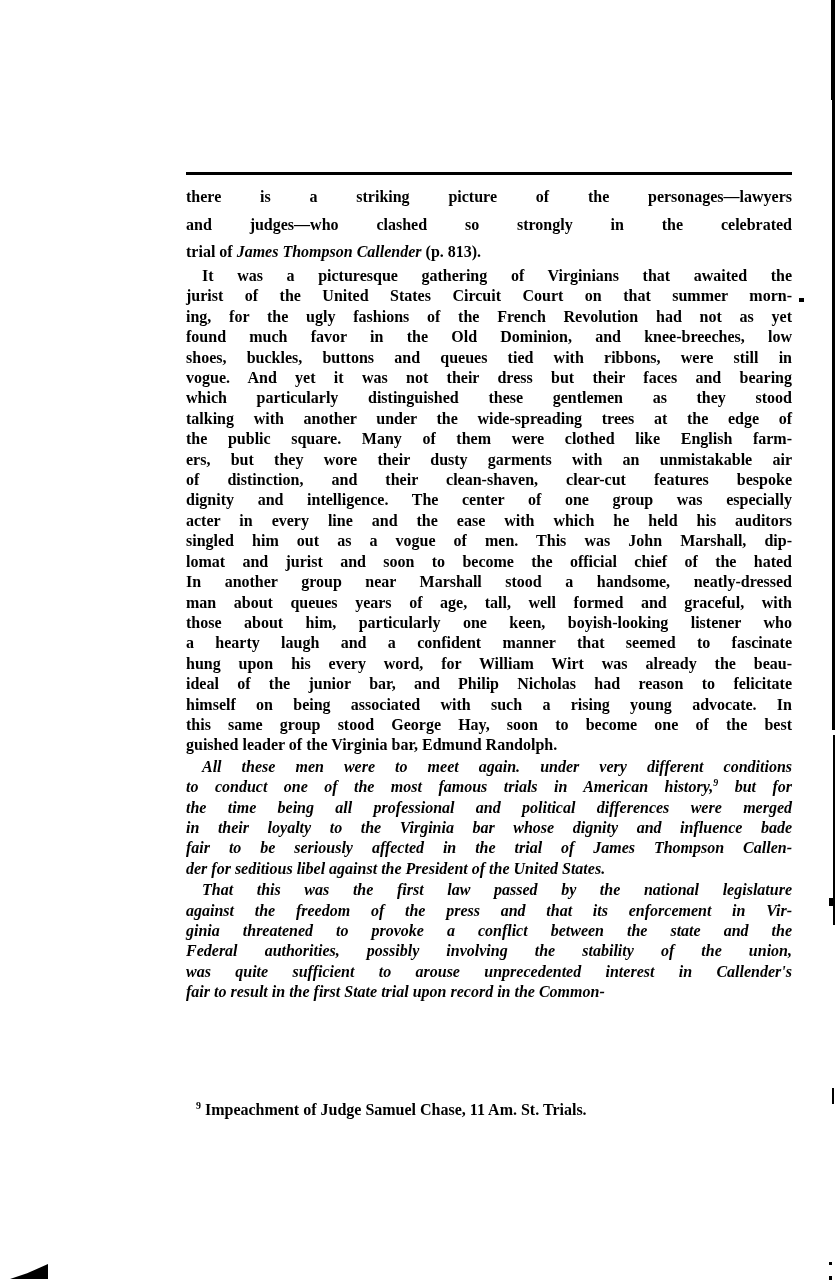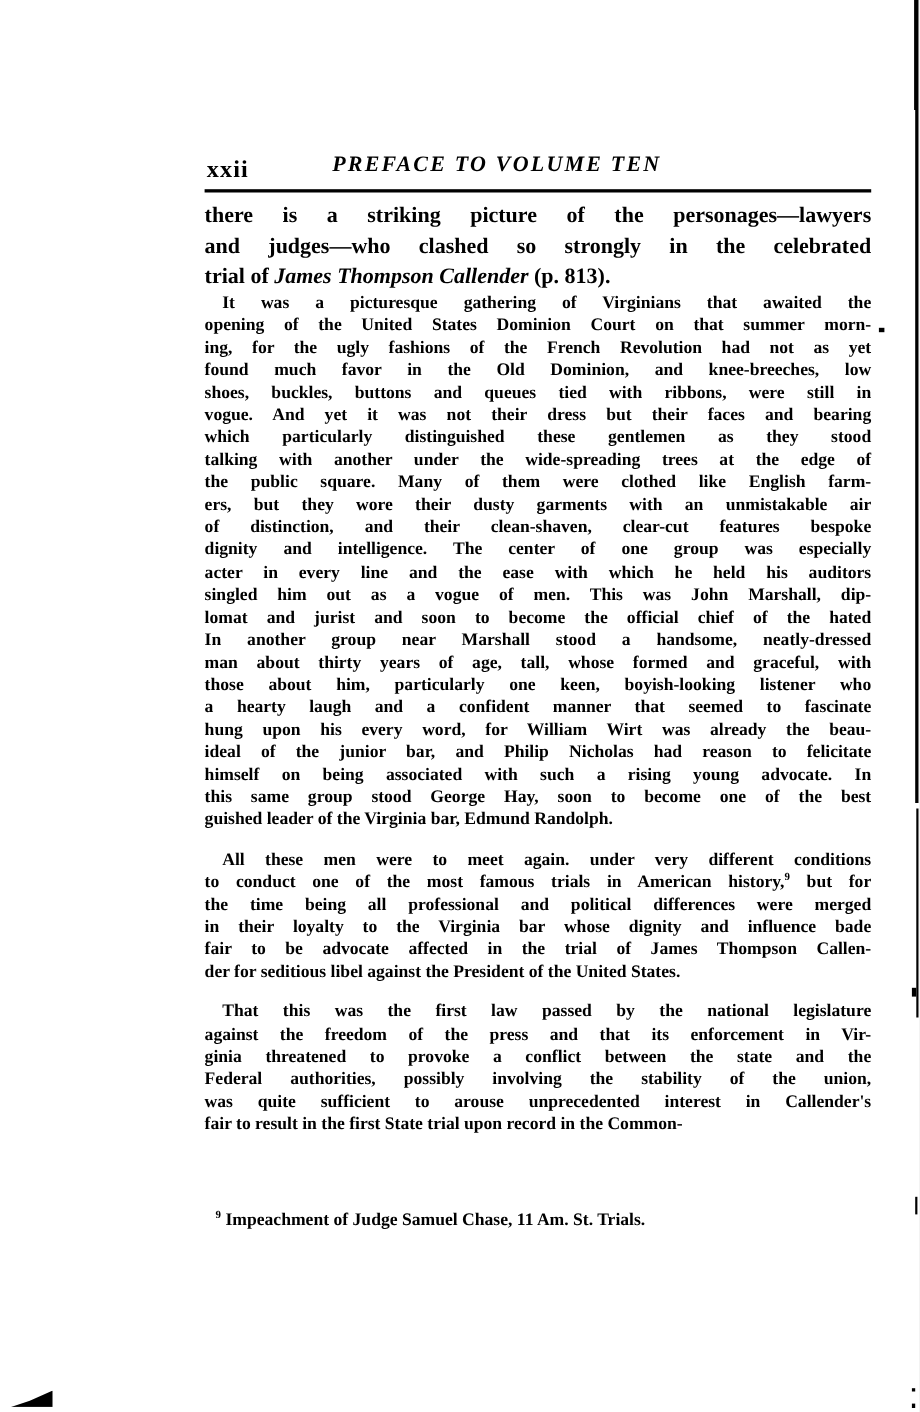--- a/index.html
+++ b/index.html
@@ -21,28 +21,28 @@
   }
   .running-title {
     position: absolute; left: 116px; top: 0;
     font-size: 20px; font-weight: bold; font-style: italic; letter-spacing: 2px;
     white-space: nowrap;
   }
   .rule { position: absolute; left: 186px; top: 172px; width: 606px; height: 3px; background: #000; }
   
   .lead {
     position: absolute; left: 186px; top: 183px; width: 606px;
-    font-size: 20px; font-weight: bold; line-height: 27.5px;
+    font-size: 16px; font-weight: bold; line-height: 27.5px;
   }
   
   .bodytext {
     position: absolute; left: 186px; top: 266px; width: 606px;
     font-size: 16px; font-weight: bold; line-height: 20.4px;
   }
-  .para + .para { margin-top: 16px; }
+  .para + .para { margin-top: 1px; font-style: italic; }
   .para .tl:first-child { text-indent: 16px; }
   
   .tl { text-align: justify; text-align-last: justify; }
   .tl-last { text-align-last: left; }
   .tl i { font-style: italic; }
   sup { font-size: 62%; vertical-align: super; line-height: 0; }
   
   .footnote {
     position: absolute; left: 196px; top: 1100px; width: 596px;
     font-size: 16px; font-weight: bold; line-height: 20px;
@@ -60,66 +60,62 @@
   .corner-wedge {
     left: 10px; top: 1264px; width: 38px; height: 15px;
     clip-path: polygon(0% 100%, 100% 100%, 100% 0%, 45% 62%);
   }
 </style>
 </head>
 <body>
 
 <div class="page">
 
-  <div class="header">
-    <span class="page-num">xxii</span>
-    <span class="running-title">PREFACE TO VOLUME TEN</span>
-  </div>
 
   <div class="rule"></div>
 
   <div class="lead">
       <div class="tl"><span>there is a striking picture of the personages—lawyers</span></div>
       <div class="tl"><span>and judges—who clashed so strongly in the celebrated</span></div>
       <div class="tl tl-last"><span>trial of </span><i>James Thompson Callender</i><span> (p. 813).</span></div>
     </div>
 
   <div class="bodytext">
     <div class="para">
         <div class="tl"><span>It was a picturesque gathering of Virginians that awaited the</span></div>
-        <div class="tl"><span>opening of the United States Dominion Court on that summer morn-</span></div>
+        <div class="tl"><span>jurist of the United States Circuit Court on that summer morn-</span></div>
         <div class="tl"><span>ing, for the ugly fashions of the French Revolution had not as yet</span></div>
         <div class="tl"><span>found much favor in the Old Dominion, and knee-breeches, low</span></div>
         <div class="tl"><span>shoes, buckles, buttons and queues tied with ribbons, were still in</span></div>
         <div class="tl"><span>vogue.  And yet it was not their dress but their faces and bearing</span></div>
         <div class="tl"><span>which particularly distinguished these gentlemen as they stood</span></div>
         <div class="tl"><span>talking with another under the wide-spreading trees at the edge of</span></div>
         <div class="tl"><span>the public square.  Many of them were clothed like English farm-</span></div>
         <div class="tl"><span>ers, but they wore their dusty garments with an unmistakable air</span></div>
         <div class="tl"><span>of distinction, and their clean-shaven, clear-cut features bespoke</span></div>
         <div class="tl"><span>dignity and intelligence.  The center of one group was especially</span></div>
         <div class="tl"><span>acter in every line and the ease with which he held his auditors</span></div>
         <div class="tl"><span>singled him out as a vogue of men.  This was John Marshall, dip-</span></div>
         <div class="tl"><span>lomat and jurist and soon to become the official chief of the hated</span></div>
         <div class="tl"><span>In another group near Marshall stood a handsome, neatly-dressed</span></div>
-        <div class="tl"><span>man about thirty years of age, tall, whose formed and graceful, with</span></div>
+        <div class="tl"><span>man about queues years of age, tall, well formed and graceful, with</span></div>
         <div class="tl"><span>those about him, particularly one keen, boyish-looking listener who</span></div>
         <div class="tl"><span>a hearty laugh and a confident manner that seemed to fascinate</span></div>
         <div class="tl"><span>hung upon his every word, for William Wirt was already the beau-</span></div>
         <div class="tl"><span>ideal of the junior bar, and Philip Nicholas had reason to felicitate</span></div>
         <div class="tl"><span>himself on being associated with such a rising young advocate.  In</span></div>
         <div class="tl"><span>this same group stood George Hay, soon to become one of the best</span></div>
         <div class="tl tl-last"><span>guished leader of the Virginia bar, Edmund Randolph.</span></div>
       </div>
     <div class="para">
         <div class="tl"><span>All these men were to meet again. under very different conditions</span></div>
         <div class="tl"><span>to conduct one of the most famous trials in American history,</span><sup>9</sup><span> but for</span></div>
         <div class="tl"><span>the time being all professional and political differences were merged</span></div>
         <div class="tl"><span>in their loyalty to the Virginia bar whose dignity and influence bade</span></div>
-        <div class="tl"><span>fair to be advocate affected in the trial of James Thompson Callen-</span></div>
+        <div class="tl"><span>fair to be seriously affected in the trial of James Thompson Callen-</span></div>
         <div class="tl tl-last"><span>der for seditious libel against the President of the United States.</span></div>
       </div>
     <div class="para">
         <div class="tl"><span>That this was the first law passed by  the  national  legislature</span></div>
         <div class="tl"><span>against the freedom of the press and that its enforcement in Vir-</span></div>
         <div class="tl"><span>ginia threatened to provoke a conflict between the state and the</span></div>
         <div class="tl"><span>Federal authorities, possibly involving the stability of the union,</span></div>
         <div class="tl"><span>was quite sufficient to arouse unprecedented interest in Callender's</span></div>
         <div class="tl tl-last"><span>fair to result in the first State trial upon record in  the   Common-</span></div>
       </div>

